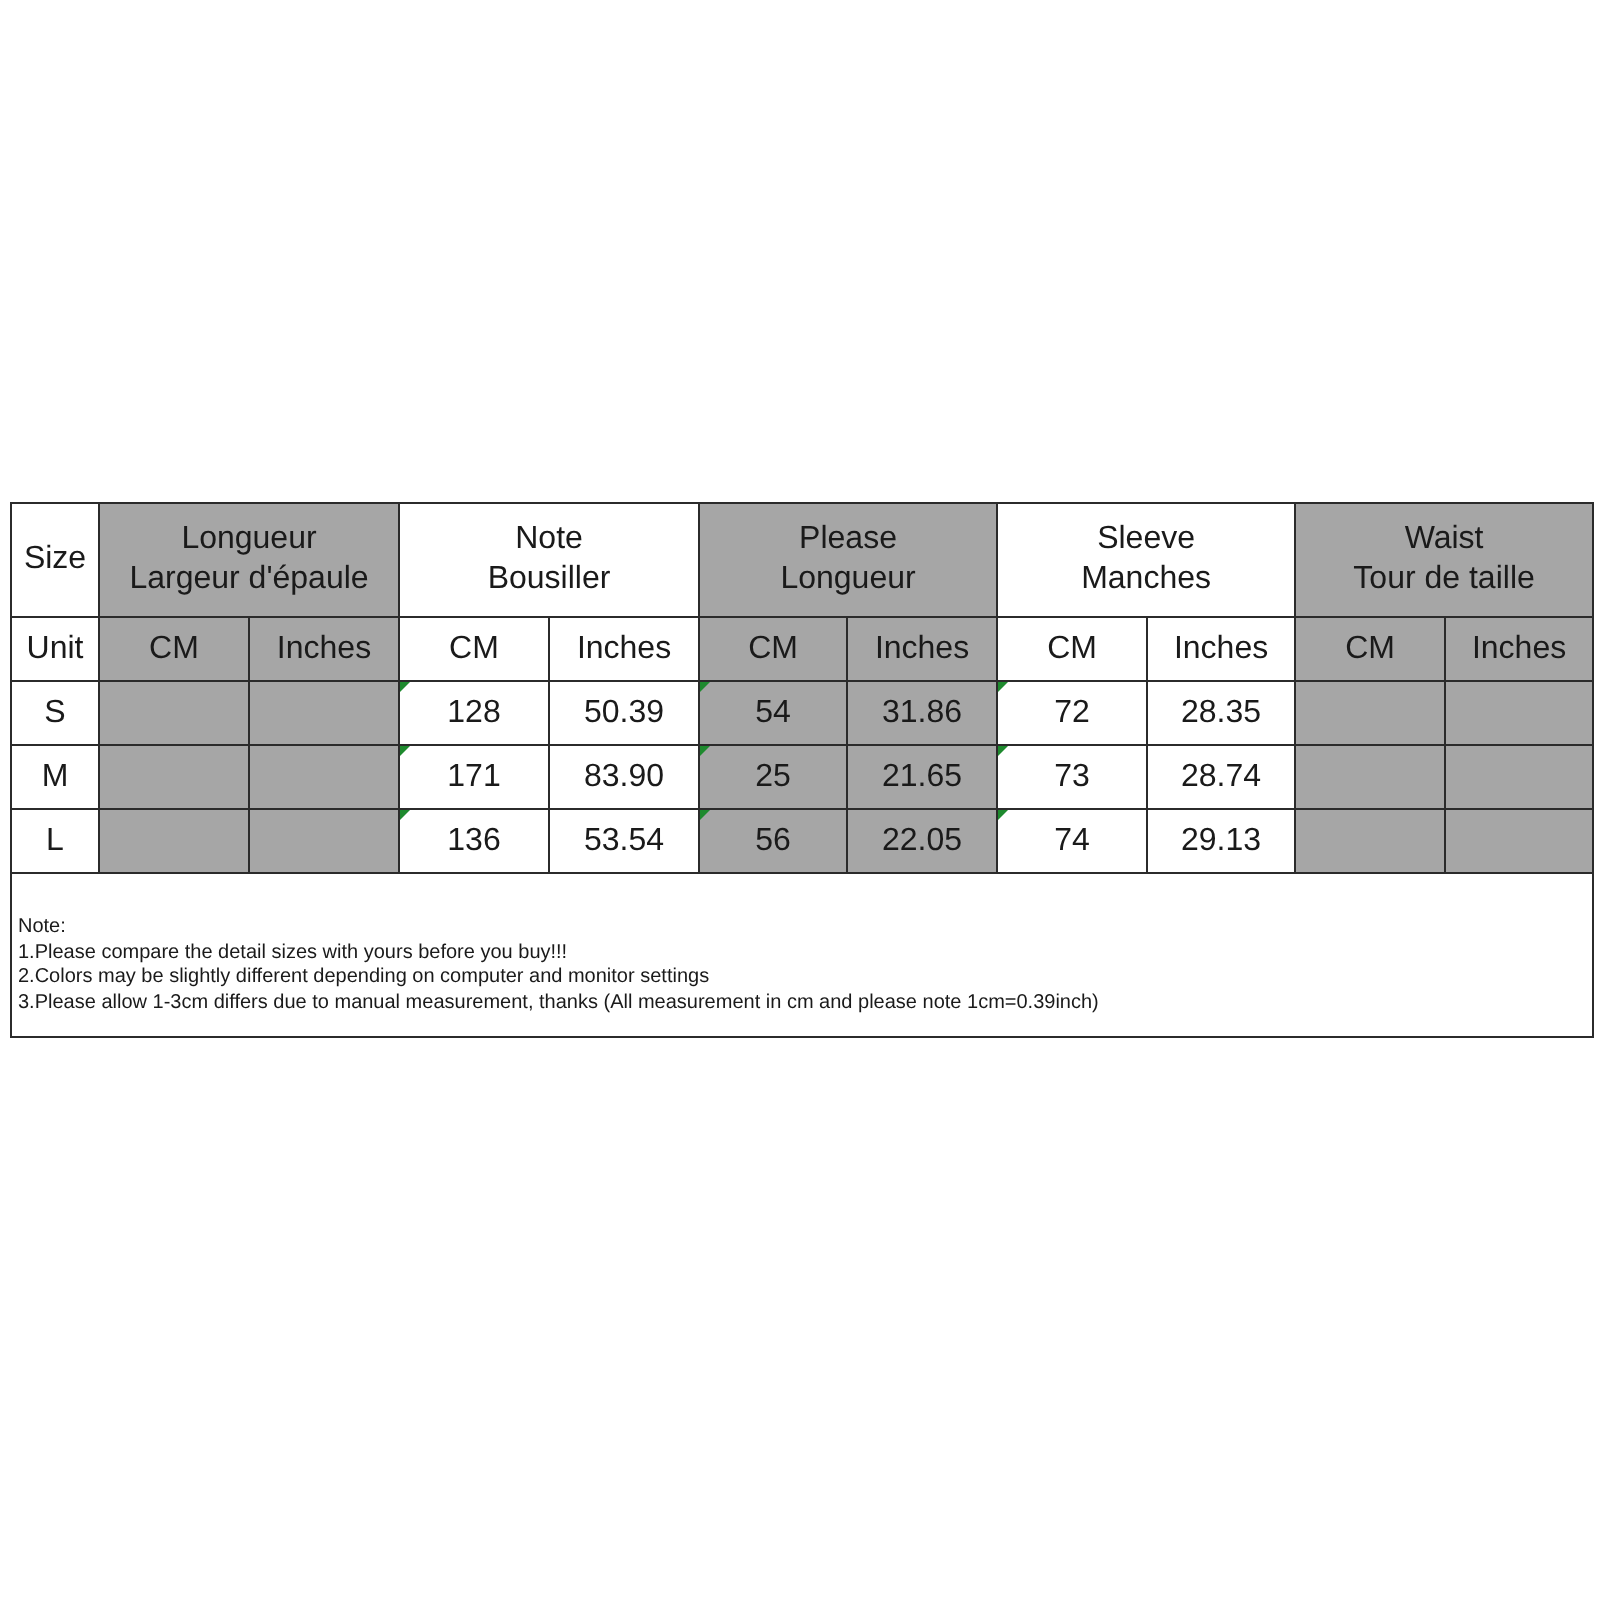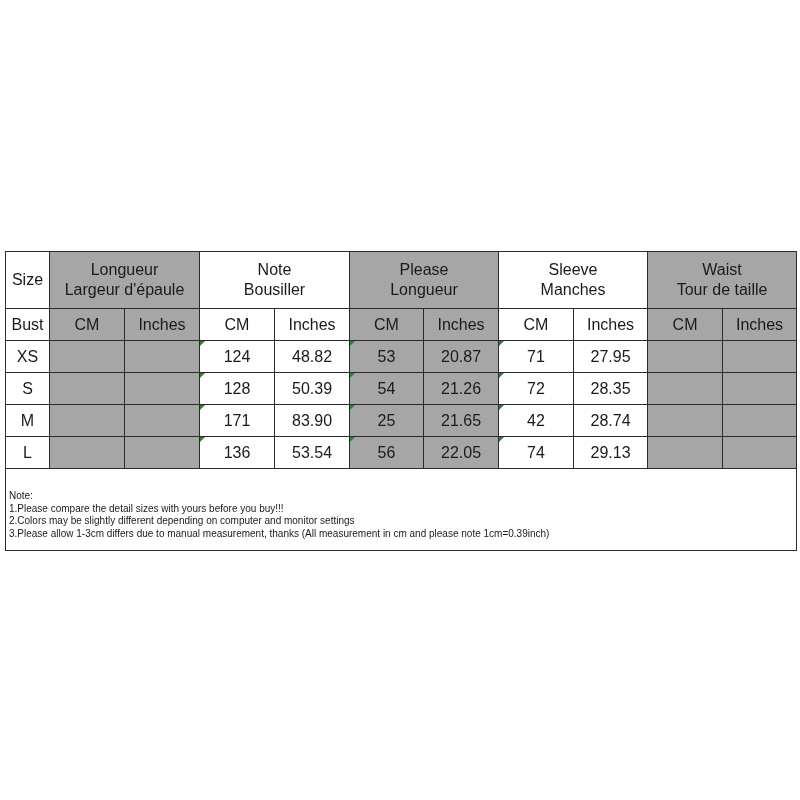--- a/index.html
+++ b/index.html
@@ -53,68 +53,55 @@
             <div>Sleeve</div>
             <div>Manches</div>
           </td>
       <td class="gray" colspan="2">
             <div>Waist</div>
             <div>Tour de taille</div>
           </td>
     </tr>
 
     <tr class="unit">
-      <td class="white">Bust</td>
+      <td class="white">Unit</td>
       <td class="gray">CM</td>
       <td class="gray">Inches</td>
       <td class="white">CM</td>
       <td class="white">Inches</td>
       <td class="gray">CM</td>
       <td class="gray">Inches</td>
       <td class="white">CM</td>
       <td class="white">Inches</td>
       <td class="gray">CM</td>
       <td class="gray">Inches</td>
     </tr>
 
     <tr class="row">
-      <td class="white">XS</td>
-      <td class="gray"></td>
-      <td class="gray"></td>
-      <td class="white tri">124</td>
-      <td class="white">48.82</td>
-      <td class="gray tri">53</td>
-      <td class="gray">20.87</td>
-      <td class="white tri">71</td>
-      <td class="white">27.95</td>
-      <td class="gray"></td>
-      <td class="gray"></td>
-    </tr>
-    <tr class="row">
       <td class="white">S</td>
       <td class="gray"></td>
       <td class="gray"></td>
       <td class="white tri">128</td>
       <td class="white">50.39</td>
       <td class="gray tri">54</td>
-      <td class="gray">21.26</td>
+      <td class="gray">31.86</td>
       <td class="white tri">72</td>
       <td class="white">28.35</td>
       <td class="gray"></td>
       <td class="gray"></td>
     </tr>
     <tr class="row">
       <td class="white">M</td>
       <td class="gray"></td>
       <td class="gray"></td>
       <td class="white tri">171</td>
       <td class="white">83.90</td>
       <td class="gray tri">25</td>
       <td class="gray">21.65</td>
-      <td class="white tri">42</td>
+      <td class="white tri">73</td>
       <td class="white">28.74</td>
       <td class="gray"></td>
       <td class="gray"></td>
     </tr>
     <tr class="row">
       <td class="white">L</td>
       <td class="gray"></td>
       <td class="gray"></td>
       <td class="white tri">136</td>
       <td class="white">53.54</td>

